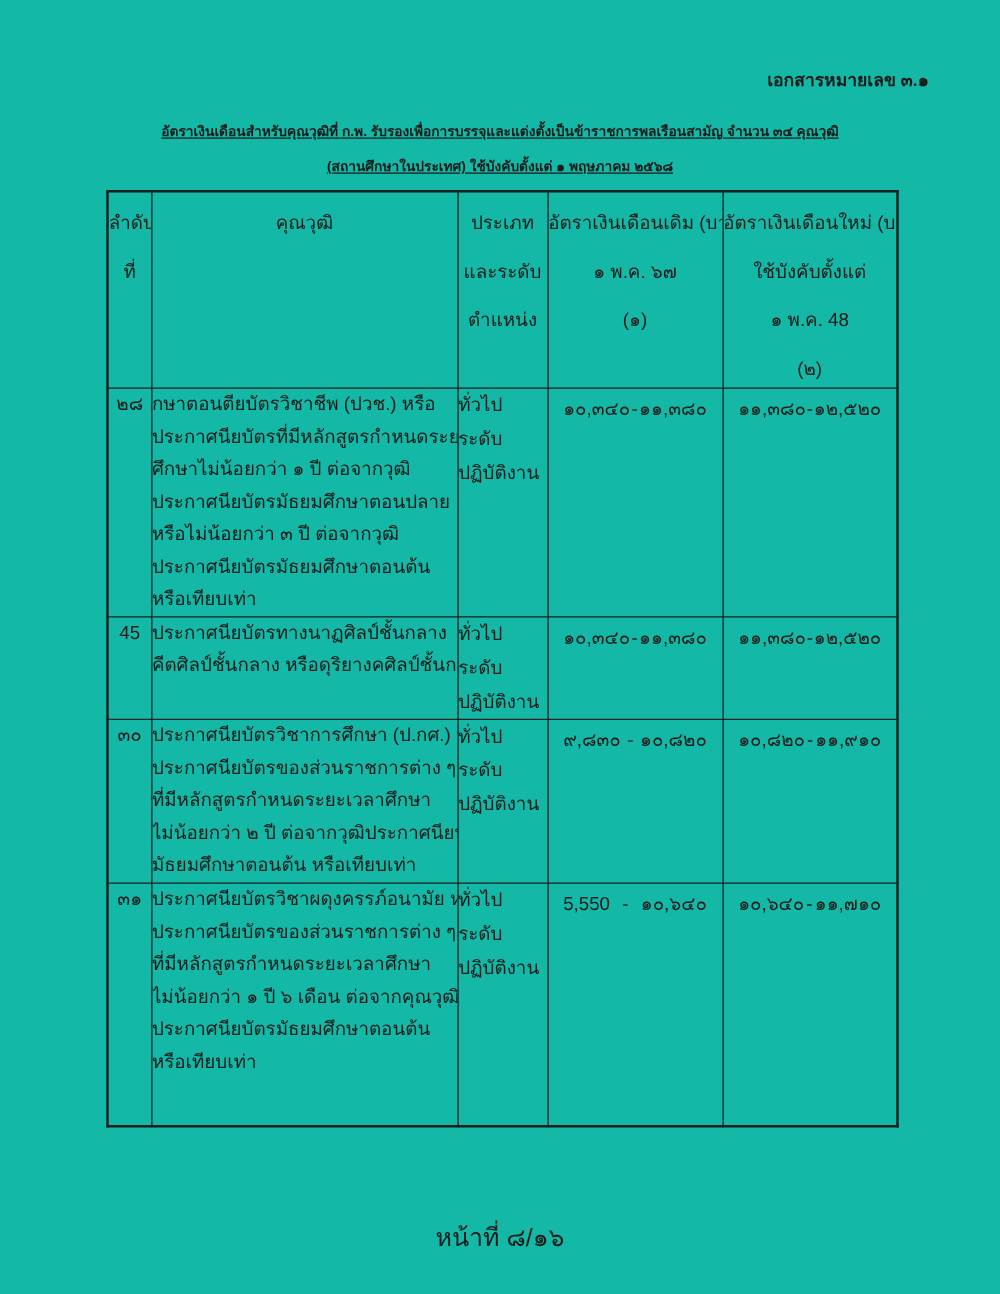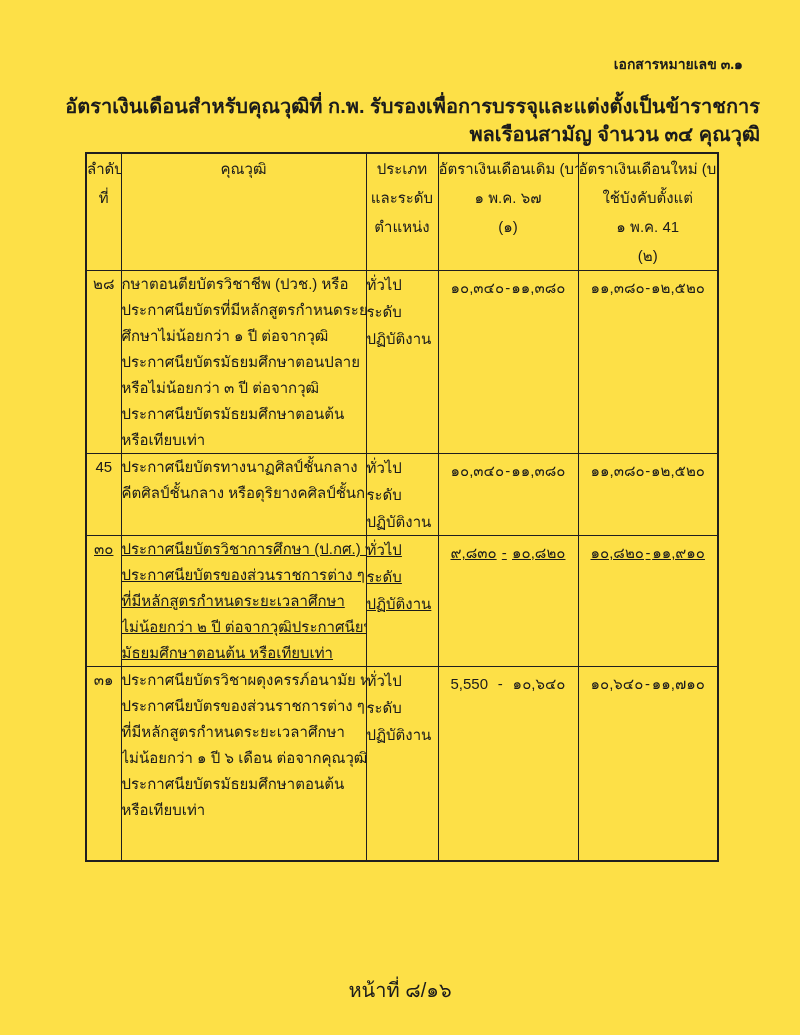--- a/index.html
+++ b/index.html
@@ -1,40 +1,41 @@
 <!DOCTYPE html>
 <html><head>
 <meta charset="utf-8">
 <style>
   html, body { margin: 0; padding: 0; background: #e8e8e8; }
   .page {
     position: relative;
     width: 800px;
     height: 1035px;
     margin: 0 auto;
-    background: #fde047;
+    background: #14b8a6;
     font-family: "Liberation Sans", sans-serif;
     color: #1b1b1b;
   }
   .doc-number {
     position: absolute;
     top: 53px;
     right: 57px;
     font-size: 14px;
     font-weight: 600;
   }
   .title-block {
     position: absolute;
     top: 92px;
     left: 40px;
     width: 720px;
-    text-align: right;
-    font-size: 20px;
+    text-align: center;
+    font-size: 11px;
     font-weight: 700;
     line-height: 28px;
+    text-decoration: underline;
   }
   table.salary {
     position: absolute;
     left: 85px;
     top: 152px;
     width: 632px;
     border-collapse: collapse;
     table-layout: fixed;
     border: 2px solid #1f1f1f;
     font-size: 15px;
@@ -42,21 +43,21 @@
   table.salary th, table.salary td {
     border: 1.5px solid #1f1f1f;
     vertical-align: top;
     padding: 0;
     font-weight: normal;
     overflow: hidden;
   }
   thead tr { height: 103px; }
   th .hline {
     line-height: 28px;
-    padding-top: 1px;
+    padding-top: 11px;
     white-space: nowrap;
   }
   td.no { text-align: center; padding-top: 4px; line-height: 26px; }
   td.qual { padding: 3px 4px 0 6px; }
   td.qual div { line-height: 26px; white-space: nowrap; }
   td.pos { text-align: left; padding-top: 3px; }
   td.pos div { line-height: 27px; }
   td.range { padding: 0; }
   .range-wrap {
     display: flex;
@@ -76,20 +77,21 @@
 </style>
 </head>
 <body>
 
 <div class="page">
 
   <div class="doc-number">เอกสารหมายเลข ๓.๑</div>
 
   <div class="title-block">
     <div>อัตราเงินเดือนสำหรับคุณวุฒิที่ ก.พ. รับรองเพื่อการบรรจุและแต่งตั้งเป็นข้าราชการพลเรือนสามัญ จำนวน ๓๔ คุณวุฒิ</div>
+    <div>(สถานศึกษาในประเทศ) ใช้บังคับตั้งแต่ ๑ พฤษภาคม ๒๕๖๘</div>
   </div>
 
   <table class="salary">
     <colgroup>
       <col style="width:35px">
       <col style="width:245px">
       <col style="width:72px">
       <col style="width:140px">
       <col style="width:140px">
     </colgroup>
@@ -108,21 +110,21 @@
           <div class="hline">ตำแหน่ง</div>
         </th>
         <th>
           <div class="hline">อัตราเงินเดือนเดิม (บาท)</div>
           <div class="hline">๑ พ.ค. ๖๗</div>
           <div class="hline">(๑)</div>
         </th>
         <th>
           <div class="hline">อัตราเงินเดือนใหม่ (บาท)</div>
           <div class="hline">ใช้บังคับตั้งแต่</div>
-          <div class="hline">๑ พ.ค. 41</div>
+          <div class="hline">๑ พ.ค. 48</div>
           <div class="hline">(๒)</div>
         </th>
       </tr>
     </thead>
     <tbody>
         <tr style="height: 137px;">
           <td class="no">๒๘</td>
           <td class="qual">
             <div>กษาตอนตียบัตรวิชาชีพ (ปวช.) หรือ</div>
             <div>ประกาศนียบัตรที่มีหลักสูตรกำหนดระยะเวลา</div>
@@ -171,21 +173,21 @@
             </div>
           </td>
           <td class="range">
             <div class="range-wrap">
               <span>๑๑,๓๘๐</span>
               <span>-</span>
               <span>๑๒,๕๒๐</span>
             </div>
           </td>
         </tr>
-        <tr style="height: 130px; text-decoration: underline;">
+        <tr style="height: 130px;">
           <td class="no">๓๐</td>
           <td class="qual">
             <div>ประกาศนียบัตรวิชาการศึกษา (ป.กศ.)  หรือ</div>
             <div>ประกาศนียบัตรของส่วนราชการต่าง ๆ</div>
             <div>ที่มีหลักสูตรกำหนดระยะเวลาศึกษา</div>
             <div>ไม่น้อยกว่า ๒ ปี ต่อจากวุฒิประกาศนียบัตร</div>
             <div>มัธยมศึกษาตอนต้น หรือเทียบเท่า</div>
           </td>
           <td class="pos">
             <div>ทั่วไป</div>

